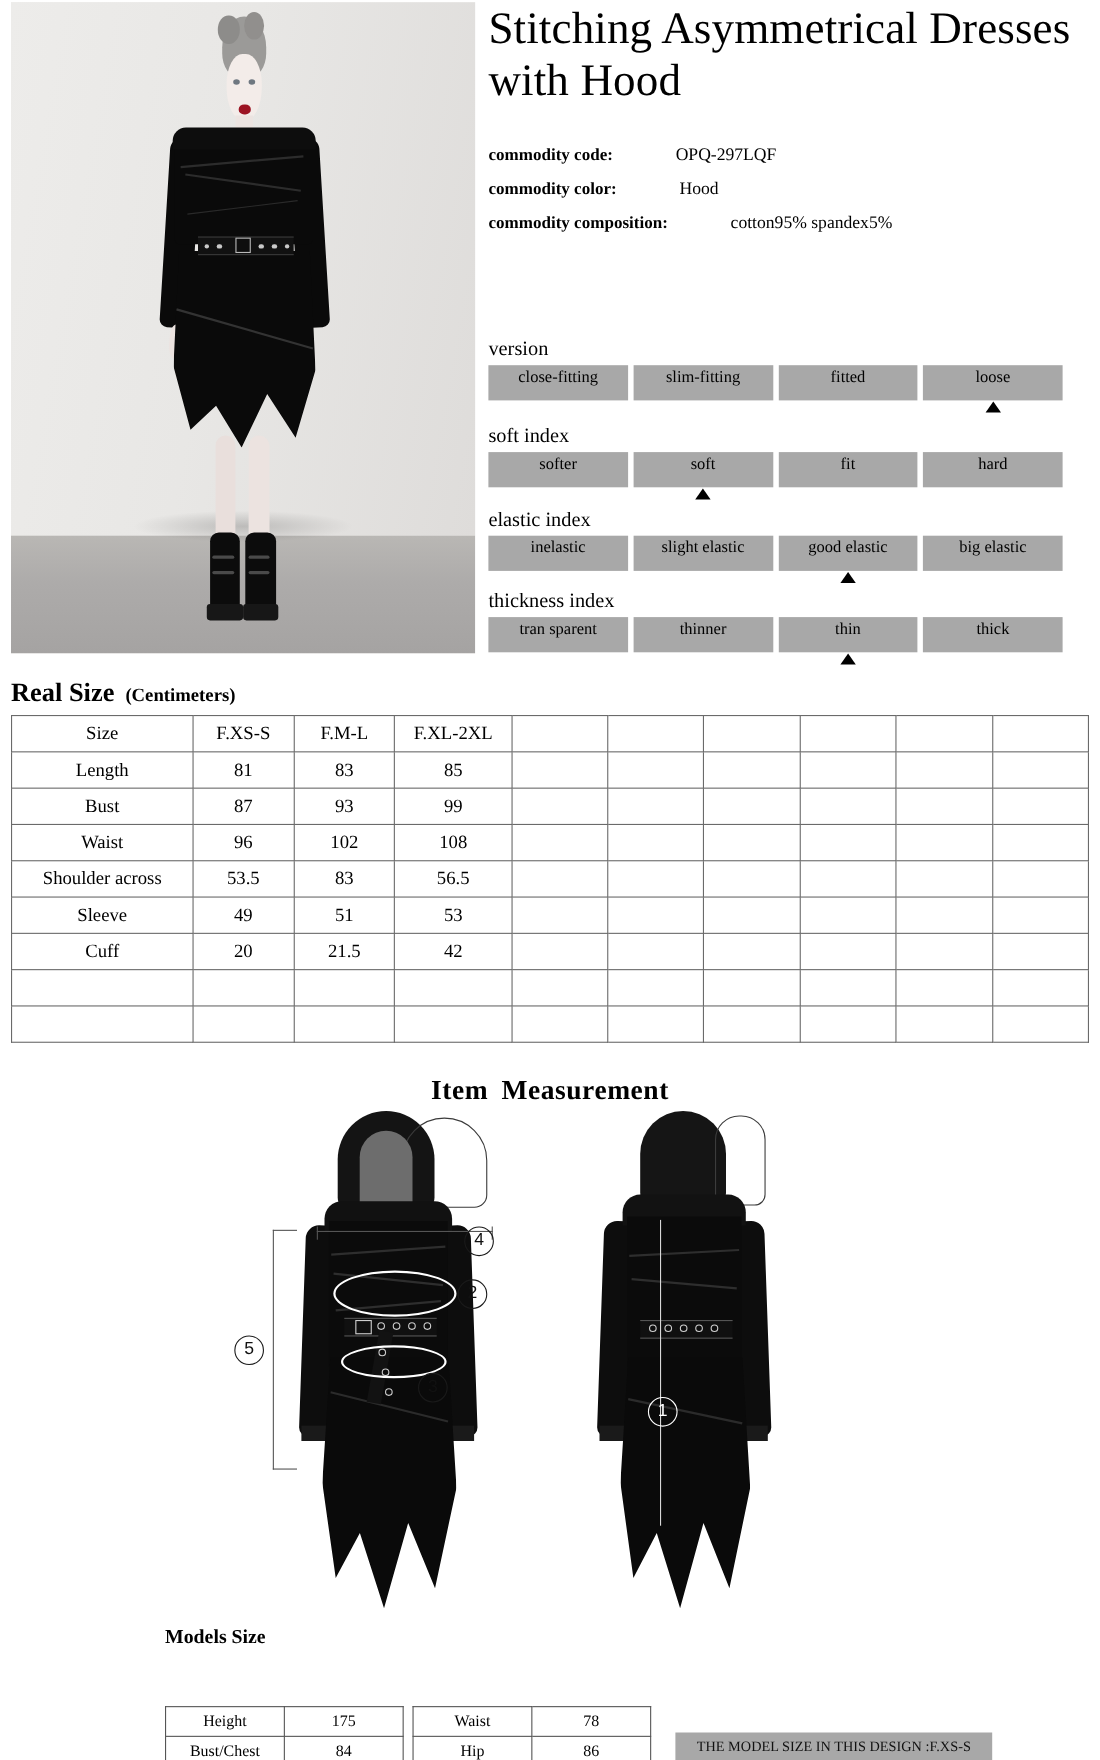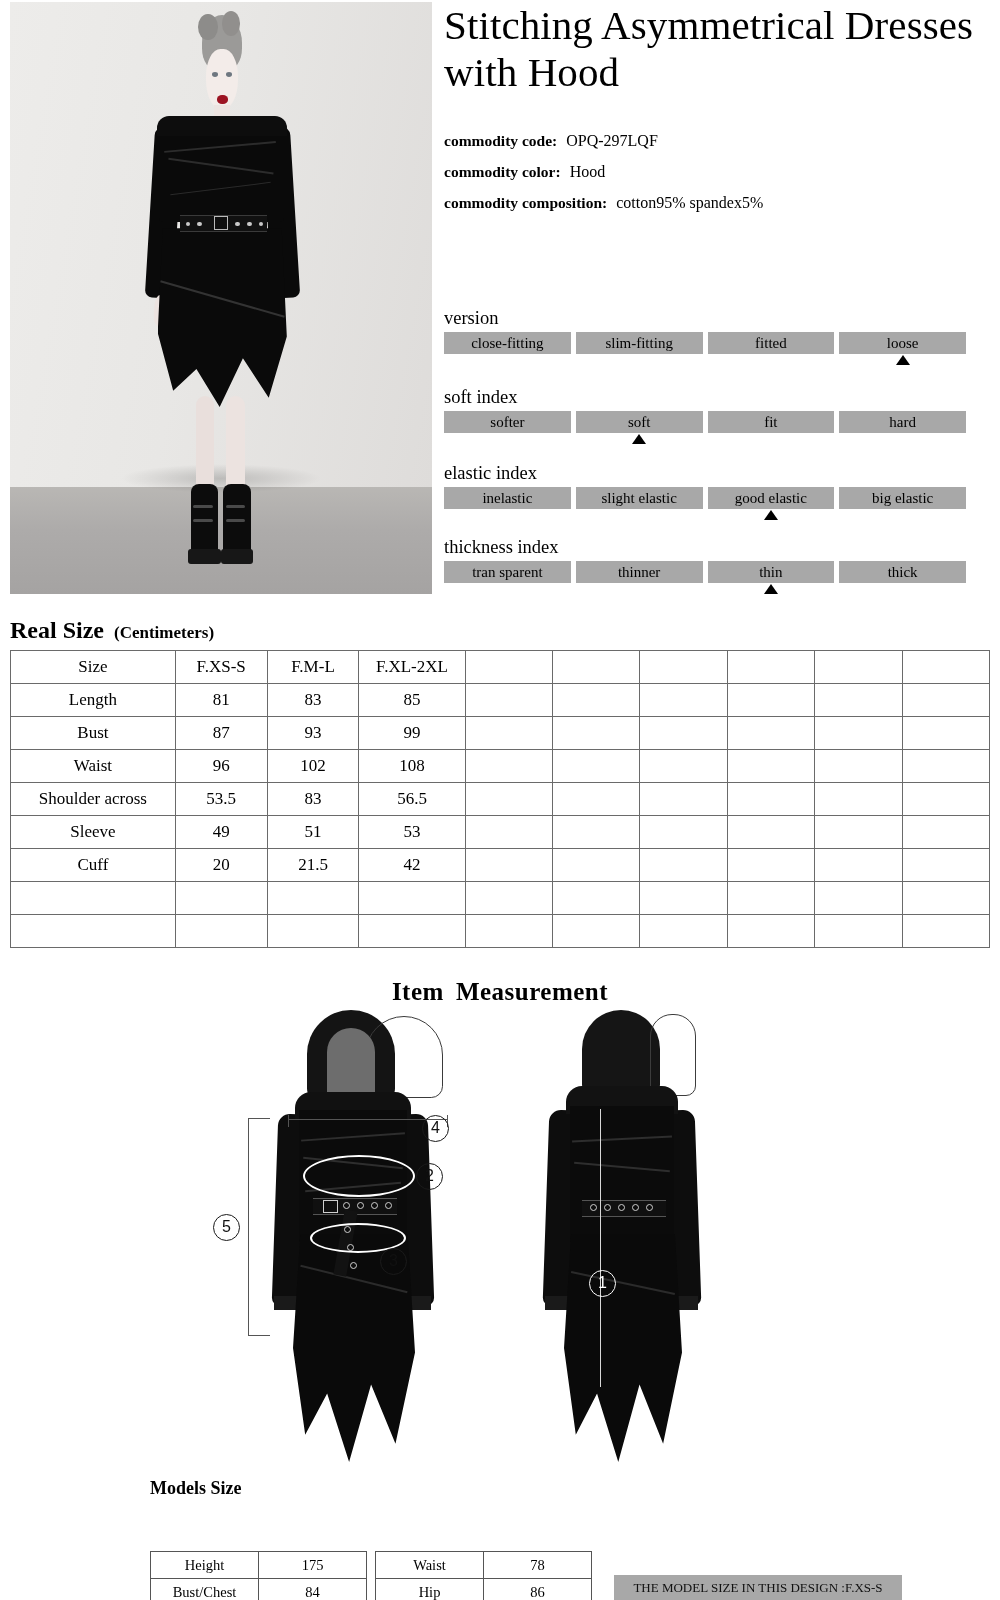--- a/index.html
+++ b/index.html
@@ -81,31 +81,31 @@
     background:#171717;border-radius:3px;}
   .lace{position:absolute;width:4.6%;height:.4%;background:#4a4a4a;border-radius:2px;}
 
   
   .title{
     position:absolute;left:444px;top:2px;width:530px;
     font-size:41px;line-height:47px;font-weight:400;
     font-family:"Liberation Serif",serif;letter-spacing:.1px;
   }
   .meta{position:absolute;left:444px;top:132px;width:545px;}
-  .meta-row{display:flex;align-items:baseline;margin-bottom:13px;}
+  .meta-row{display:flex;align-items:baseline;margin-bottom:13px;gap:48px;}
   .meta-k{font-size:15.5px;font-weight:bold;white-space:nowrap;}
   .meta-v{font-size:16px;margin-left:9px;}
 
   
   .idx{position:absolute;left:444px;width:522px;}
   .idx-label{font-size:18.5px;margin-bottom:3px;line-height:21px;}
   .idx-bar{display:flex;gap:5px;}
   .idx-cell{
     flex:1;background:#a8a8a8;text-align:center;
-    font-size:15px;line-height:22px;height:22px;position:relative;
+    font-size:15px;line-height:22px;height:32px;position:relative;
   }
   .idx-marks{display:flex;gap:5px;height:13px;margin-top:1px;}
   .idx-mk{flex:1;display:flex;justify-content:center;align-items:flex-start;}
   .tri{width:0;height:0;border-left:7px solid transparent;border-right:7px solid transparent;
        border-bottom:10px solid #000;}
 
   
   .rs-head{position:absolute;left:10px;top:617px;display:flex;align-items:baseline;}
   .rs-t1{font-size:24px;font-weight:bold;}
   .rs-t2{font-size:17px;font-weight:bold;margin-left:10px;}

